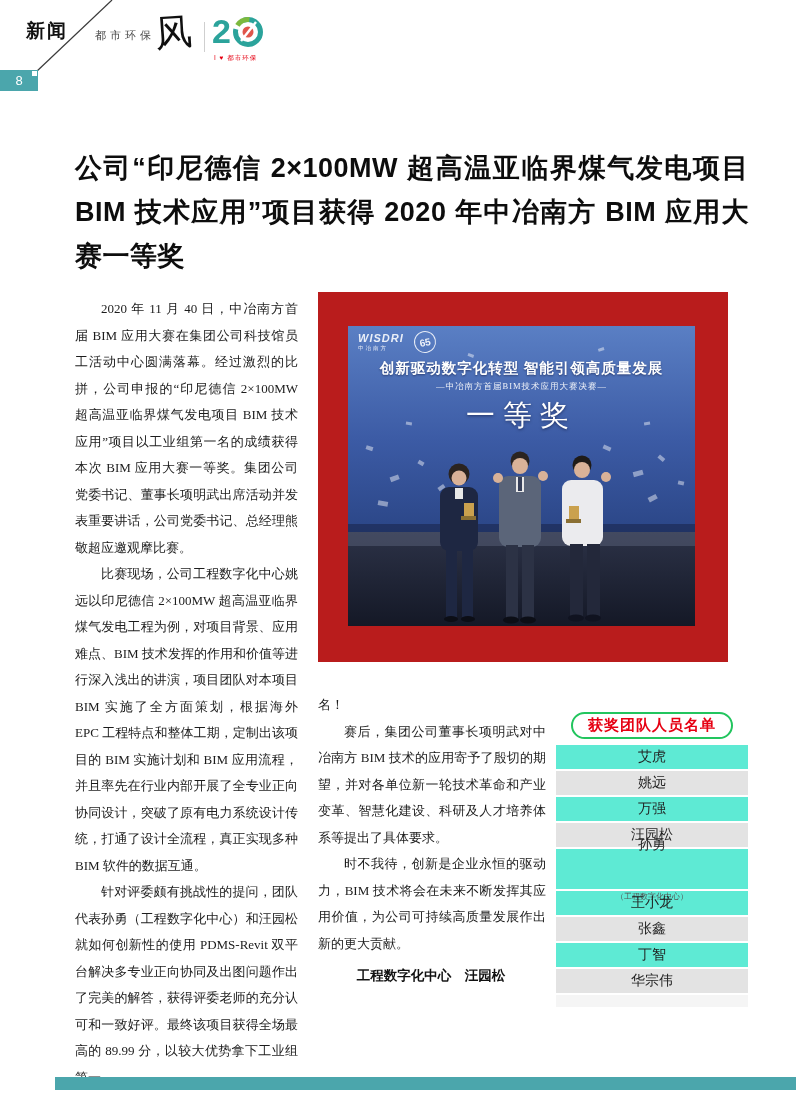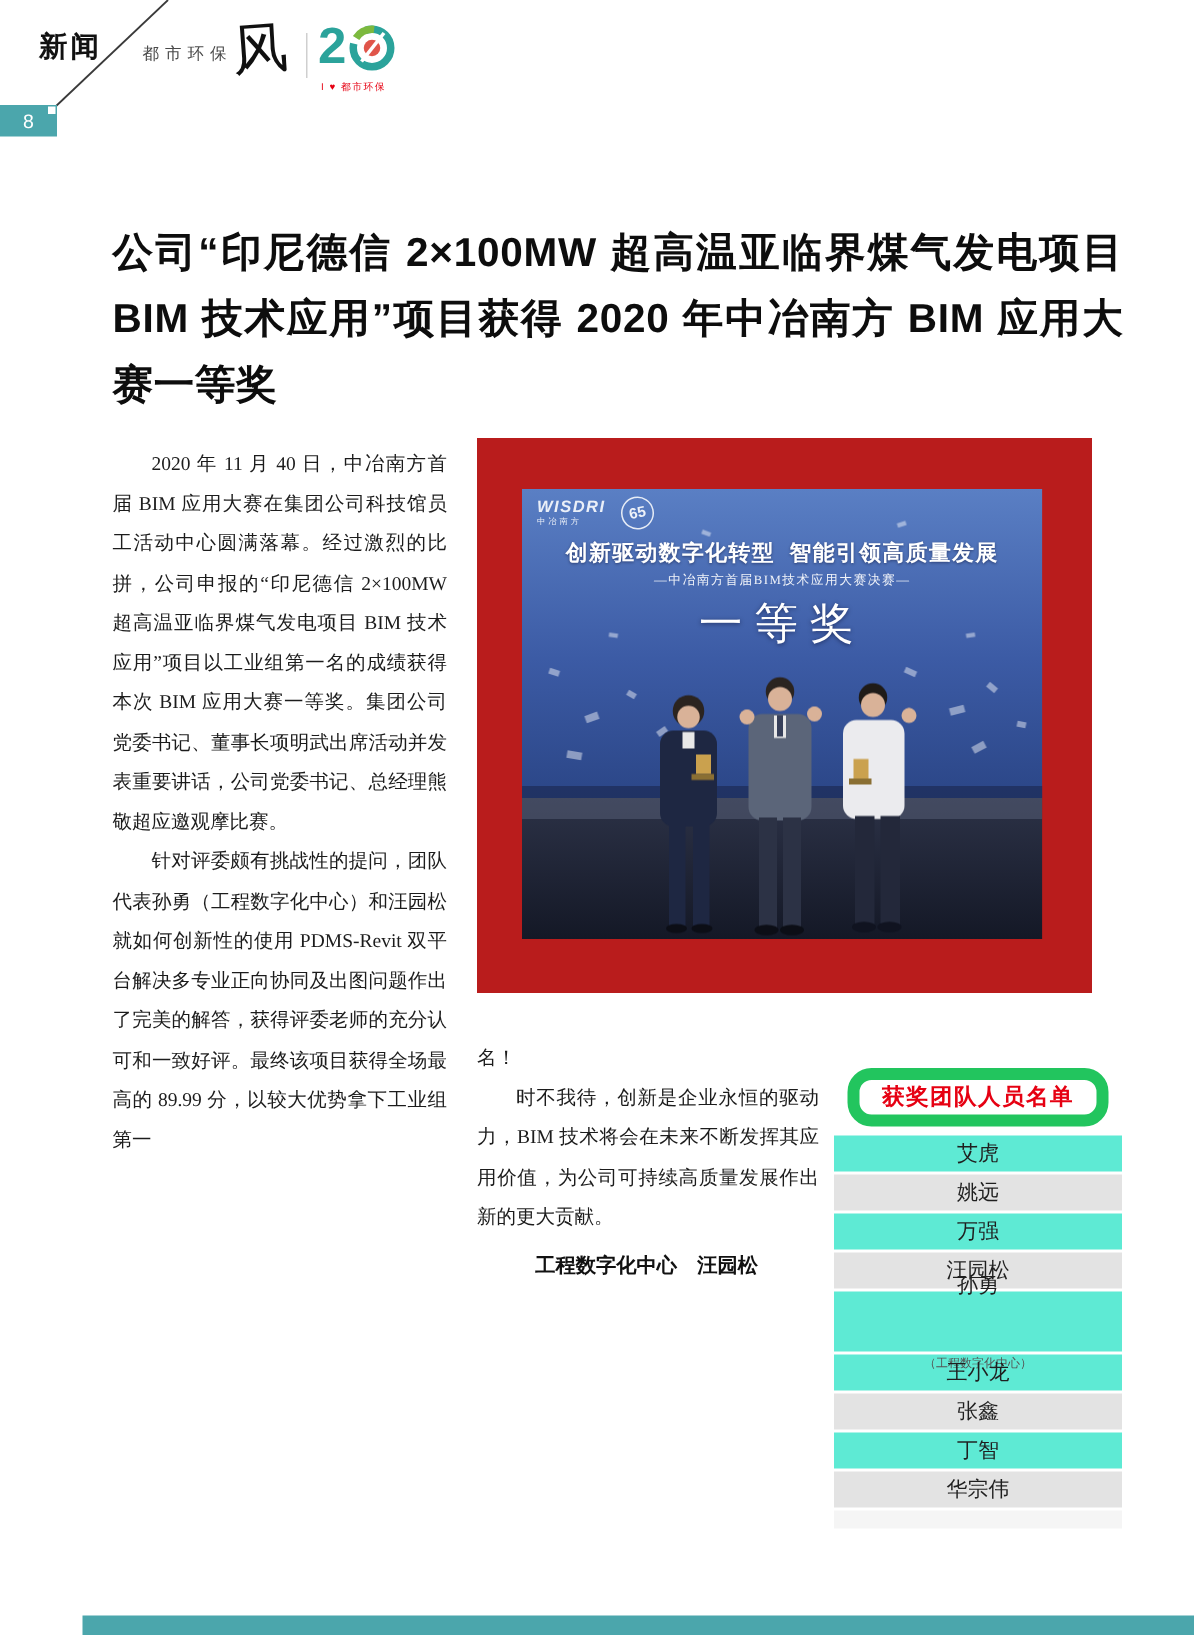--- a/index.html
+++ b/index.html
@@ -45,31 +45,31 @@
   .photo .scene{position:absolute;left:0;top:0;}
   .wisdri{position:absolute;left:10px;top:7px;color:rgba(255,255,255,.88);
           font-family:"Liberation Sans",sans-serif;line-height:1;}
   .wisdri .w1{font-weight:bold;font-style:italic;font-size:11px;letter-spacing:1px;}
   .wisdri .w2{font-size:5.5px;letter-spacing:2px;margin-top:2px;}
   .badge65{position:absolute;left:66px;top:5px;width:20px;height:20px;border:1.5px solid rgba(255,255,255,.85);
            border-radius:50%;color:rgba(255,255,255,.9);font-family:"Liberation Sans",sans-serif;
            font-size:10px;font-weight:bold;display:flex;align-items:center;justify-content:center;
            transform:rotate(-12deg);}
   .banner1{position:absolute;left:0;top:33px;width:100%;text-align:center;color:#fff;
-           font-family:Liberation Mono, monospace;font-weight:bold;font-size:14.5px;
+           font-family:Liberation Serif, serif;font-weight:bold;font-size:14.5px;
            letter-spacing:1px;text-shadow:0 1px 2px rgba(0,0,30,.45);white-space:nowrap;}
   .banner2{position:absolute;left:0;top:55px;width:100%;text-align:center;
            color:rgba(255,255,255,.92);font-size:8.5px;letter-spacing:1px;}
   .award{position:absolute;left:0;top:70px;width:100%;text-align:center;color:#fff;
          font-family:"Liberation Sans",sans-serif;font-weight:normal;font-size:29px;
          letter-spacing:8px;text-shadow:0 1px 3px rgba(0,0,30,.5);}
 
   
   .team{position:absolute;left:556px;top:712px;width:192px;font-family:"Liberation Sans",sans-serif;}
-  .team-pill{width:158px;margin:0 auto 6px auto;height:23px;border:8px solid #22c55e;border-radius:16px;
+  .team-pill{width:158px;margin:0 auto 6px auto;height:23px;border:2px solid #22c55e;border-radius:16px;
              color:#e60012;font-weight:bold;font-size:15px;display:flex;align-items:center;
              justify-content:center;letter-spacing:1px;background:#fff;}
   .team-row{height:24px;margin-bottom:2px;display:flex;flex-direction:column;align-items:center;
             justify-content:center;font-size:14px;color:#1f1f1f;}
   .team-row.light{background:#5eead4;}
   .team-row.dark{background:#e3e3e3;}
   .team-row.tall{height:40px;}
   .team-row .note{font-size:8px;color:#555;line-height:1.2;margin-top:38px;}
   .team-row.tailrow{height:12px;background:#f5f5f5;}
 
@@ -101,20 +101,21 @@
       <circle cx="16" cy="16" r="5.5" fill="#e0554a"></circle>
       <line x1="9" y1="25" x2="24" y2="6" stroke="#fff" stroke-width="2.4"></line>
     </svg>
   </div>
   <div class="tagline">I ♥ 都市环保</div>
 
   <h1 class="headline">公司“印尼德信 2×100MW 超高温亚临界煤气发电项目 BIM 技术应用”项目获得 2020 年中冶南方 BIM 应用大赛一等奖</h1>
 
   <div class="col col-left">
     <p>2020 年 11 月 40 日，中冶南方首届 BIM 应用大赛在集团公司科技馆员工活动中心圆满落幕。经过激烈的比拼，公司申报的“印尼德信 2×100MW 超高温亚临界煤气发电项目 BIM 技术应用”项目以工业组第一名的成绩获得本次 BIM 应用大赛一等奖。集团公司党委书记、董事长项明武出席活动并发表重要讲话，公司党委书记、总经理熊敬超应邀观摩比赛。</p>
+    <p>比赛现场，公司工程数字化中心姚远以印尼德信 2×100MW 超高温亚临界煤气发电工程为例，对项目背景、应用难点、BIM 技术发挥的作用和价值等进行深入浅出的讲演，项目团队对本项目 BIM 实施了全方面策划，根据海外 EPC 工程特点和整体工期，定制出该项目的 BIM 实施计划和 BIM 应用流程，并且率先在行业内部开展了全专业正向协同设计，突破了原有电力系统设计传统，打通了设计全流程，真正实现多种 BIM 软件的数据互通。</p>
     <p>针对评委颇有挑战性的提问，团队代表孙勇（工程数字化中心）和汪园松就如何创新性的使用 PDMS-Revit 双平台解决多专业正向协同及出图问题作出了完美的解答，获得评委老师的充分认可和一致好评。最终该项目获得全场最高的 89.99 分，以较大优势拿下工业组第一</p>
   </div>
 
   <div class="photo-frame">
     <div class="photo">
       <svg class="scene" width="347" height="300" viewBox="0 0 347 300">
         <defs>
           <linearGradient id="bgGrad" x1="0" y1="0" x2="0" y2="1">
             <stop offset="0" stop-color="#5a7fc4"></stop>
             <stop offset="0.55" stop-color="#3c5ba5"></stop>
@@ -199,20 +200,21 @@
         <span>65</span>
       </div>
       <div class="banner1">创新驱动数字化转型  智能引领高质量发展</div>
       <div class="banner2">—中冶南方首届BIM技术应用大赛决赛—</div>
       <div class="award">一等奖</div>
     </div>
   </div>
 
   <div class="col col-mid">
     <p class="cont">名！</p>
+    <p>赛后，集团公司董事长项明武对中冶南方 BIM 技术的应用寄予了殷切的期望，并对各单位新一轮技术革命和产业变革、智慧化建设、科研及人才培养体系等提出了具体要求。</p>
     <p>时不我待，创新是企业永恒的驱动力，BIM 技术将会在未来不断发挥其应用价值，为公司可持续高质量发展作出新的更大贡献。</p>
     <div class="byline">工程数字化中心　汪园松</div>
   </div>
 
   <div class="team">
     <div class="team-pill">获奖团队人员名单</div>
     <div class="team-row light">
         <span>艾虎</span>
       </div>
     <div class="team-row dark">

